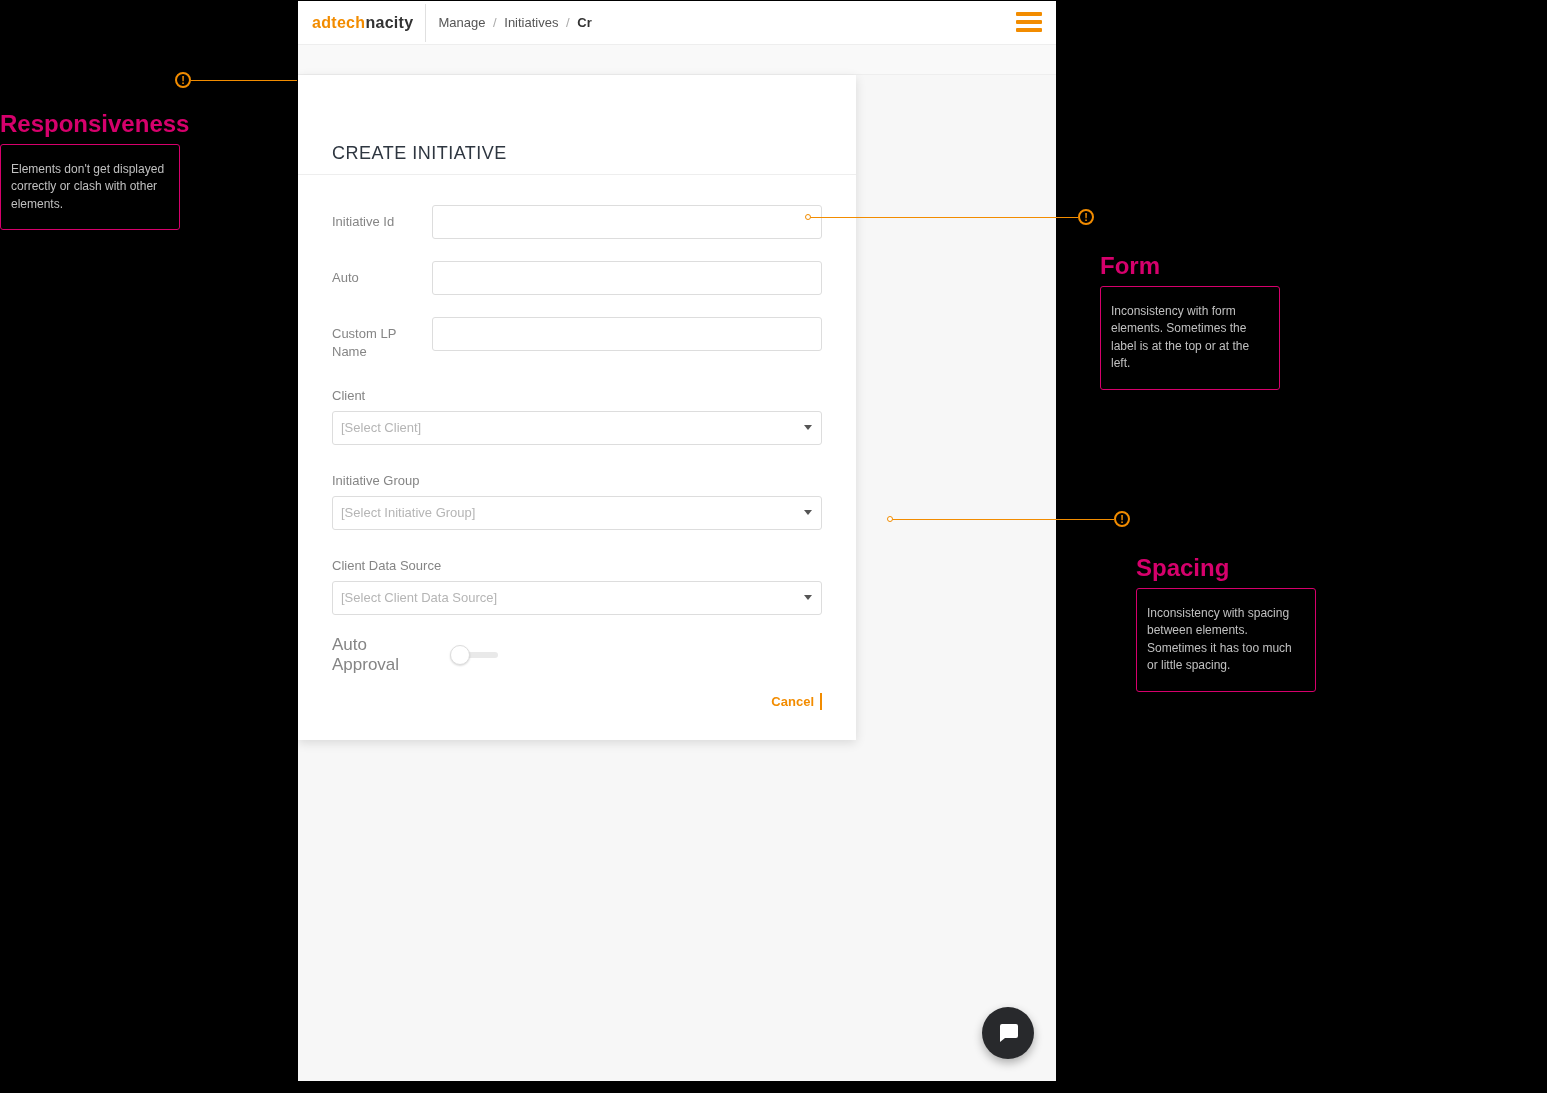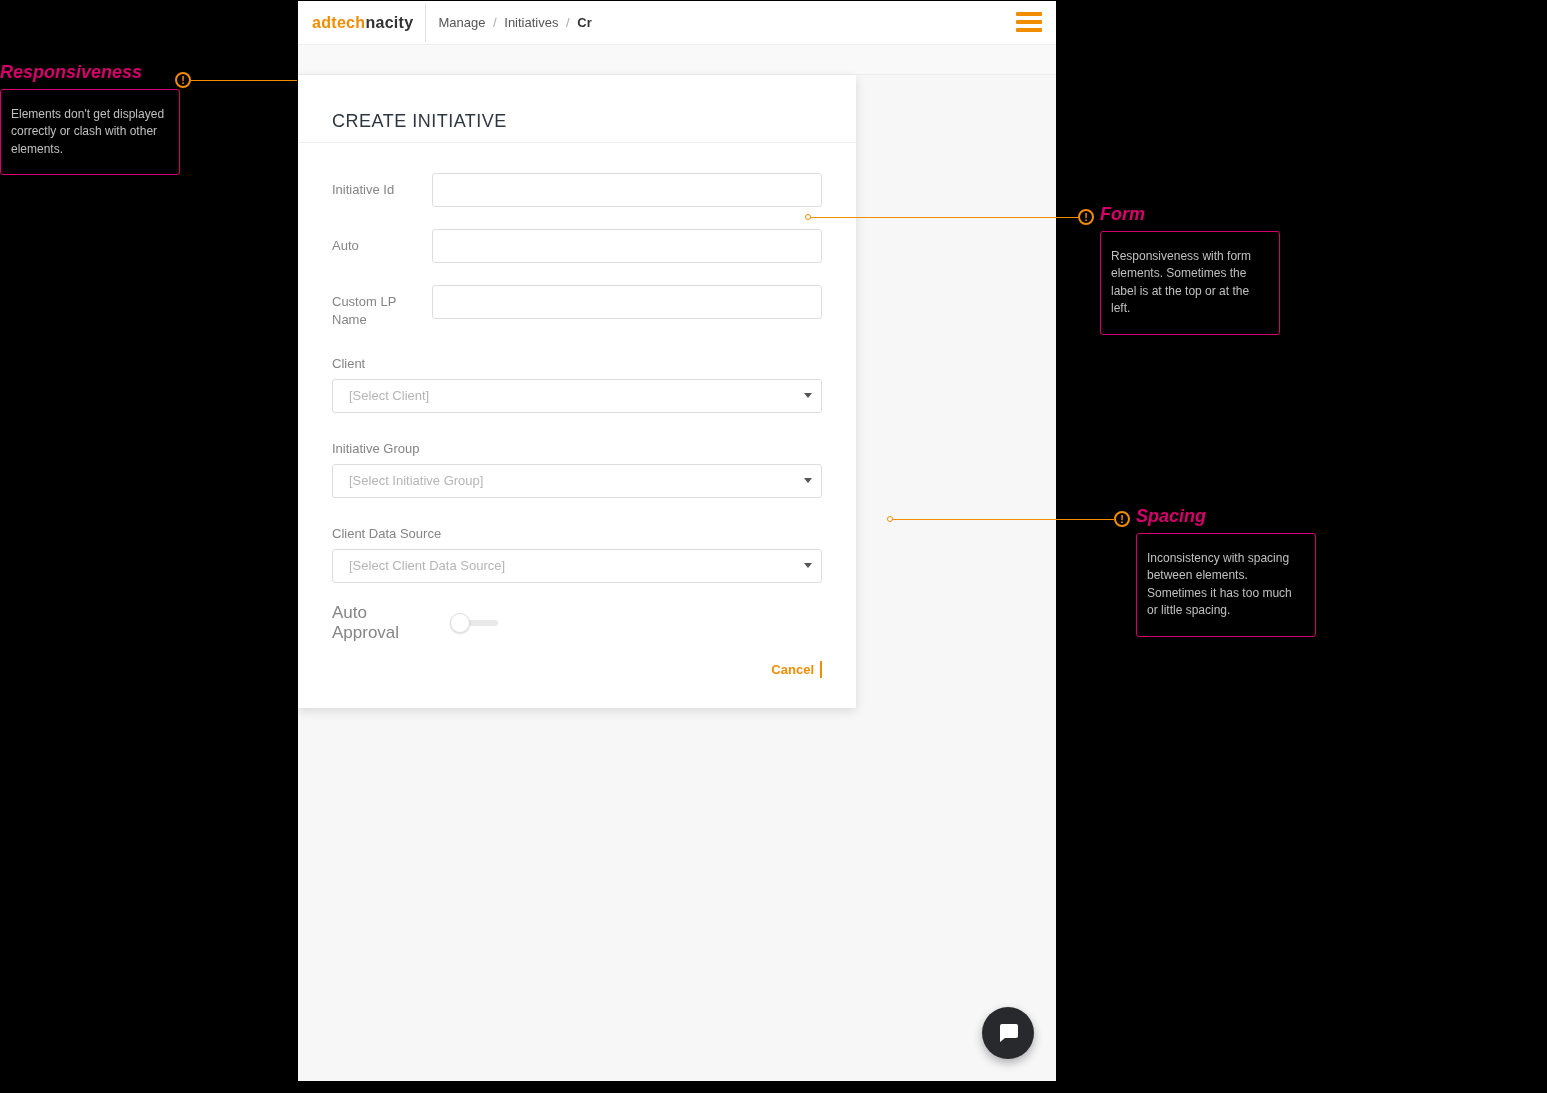--- a/index.html
+++ b/index.html
@@ -33,46 +33,46 @@
   .subbar{height:30px;background:#f9f9f9;border-bottom:1px solid #eee;}
 
   
   .panel-wrap{margin:0;background:#f7f7f7;height:calc(100% - 74px);position:relative;}
   .panel{position:absolute;left:0;top:0;width:558px;background:var(--panel);box-shadow:0 3px 10px rgba(0,0,0,.12);}
   .viewas{position:absolute;left:20px;top:6px;font-size:12px;color:#8a8a8a;display:flex;align-items:center;}
   .viewas .dot{width:8px;height:8px;border-radius:50%;background:var(--accent);margin-left:2px;}
   .eye{margin-left:2px;color:#555;position:relative;top:1px;}
 
   .panel-inner{padding:36px 34px 30px 34px;}
-  .ptitle{font-size:18px;letter-spacing:.5px;color:#2e3640;font-weight:500;margin-bottom:8px;}
+  .ptitle{font-size:18px;letter-spacing:.5px;color:#2e3640;font-weight:500;margin-bottom:8px;margin-top:32px;}
   .hr{height:1px;background:#eee;margin:10px -34px 30px -34px;}
 
   .row{display:flex;align-items:flex-start;margin-bottom:22px;}
   .lbl{width:100px;padding-top:8px;color:#858585;font-size:13px;line-height:1.35;}
   .fld{flex:1;}
-  input[type=text]{width:100%;height:34px;border:1px solid #ddd;border-radius:3px;padding:0 16px;font-size:13px;color:#555;background:#fff;}
+  input[type=text]{width:100%;height:34px;border:1px solid #ddd;border-radius:3px;padding:0 8px;font-size:13px;color:#555;background:#fff;}
   .stack .toplbl{color:#858585;font-size:13px;margin-bottom:6px;line-height:1.3;margin-top:28px;}
   .stack{margin-bottom:20px;}
   .sel{position:relative;}
   .sel input{padding-right:28px;}
   .sel .caret{position:absolute;right:10px;top:14px;width:0;height:0;border-left:4px solid transparent;border-right:4px solid transparent;border-top:5px solid #555;}
   .sel input::placeholder,input::placeholder{color:#b5b5b5;}
 
   .toggle-row{display:flex;align-items:center;margin-top:8px;}
   .toggle-row .lbl2{color:#858585;font-size:17px;margin-right:18px;width:100px;}
   .tgl{width:48px;height:20px;position:relative;}
   .tgl .track{position:absolute;left:6px;right:0;top:7px;height:6px;border-radius:3px;background:#e9e9e9;}
   .tgl .knob{position:absolute;left:0;top:0;width:20px;height:20px;border-radius:50%;background:#fff;border:1px solid #ddd;box-shadow:0 1px 2px rgba(0,0,0,.15);}
 
   .actions{display:flex;justify-content:flex-end;margin-top:18px;border-right:2px solid var(--accent);}
   .link-btn{color:var(--accent);font-weight:600;font-size:13px;background:none;border:none;cursor:pointer;}
 
   
   .ann{position:absolute;z-index:50;}
-  .ann .title{color:var(--pink);font-style:italic;font-size:18px;font-weight:600;margin-bottom:6px;}
+  .ann .title{color:var(--pink);font-size:24px;font-weight:600;margin-bottom:6px;margin-top:48px;}
   .ann .box{border:1px solid var(--pink);border-radius:3px;padding:16px 10px;color:#c0c0c0;font-size:12px;line-height:1.45;max-width:180px;}
   .alert-icon{display:inline-flex;align-items:center;justify-content:center;width:16px;height:16px;border-radius:50%;border:2px solid var(--accent);color:var(--accent);font-size:11px;font-weight:700;}
   .connector{position:absolute;height:1px;background:var(--accent);}
   .connector .end-dot{position:absolute;width:6px;height:6px;border:1px solid var(--accent);border-radius:50%;background:#fff;top:-3px;}
 
   
   .chat{position:absolute;right:22px;bottom:22px;width:52px;height:52px;border-radius:50%;background:#28292c;display:flex;align-items:center;justify-content:center;box-shadow:0 4px 10px rgba(0,0,0,.3);}
   .chat svg{width:24px;height:24px;fill:#fff;}
 </style>
 </head>
@@ -180,21 +180,21 @@
 
     <div class="chat">
       <svg viewBox="0 0 24 24">
           <path d="M4 3h16a2 2 0 012 2v10a2 2 0 01-2 2H9l-5 4V5a2 2 0 012-2z"></path>
         </svg>
     </div>
   </div>
 
   <div class="ann" style="left:1100px;top:204px;">
     <div class="title">Form</div>
-    <div class="box">Responsiveness with form elements. Sometimes the label is at the top or at the left.</div>
+    <div class="box">Inconsistency with form elements. Sometimes the label is at the top or at the left.</div>
   </div>
   <span class="alert-icon" style="position:absolute;left:1078px;top:209px;">!</span>
   <div class="connector" style="left:808px;top:217px;width:270px;">
     <div class="end-dot" style="left:-3px;"></div>
   </div>
 
   <div class="ann" style="left:1136px;top:506px;">
     <div class="title">Spacing</div>
     <div class="box">Inconsistency with spacing between elements. Sometimes it has too much or little spacing.</div>
   </div>

